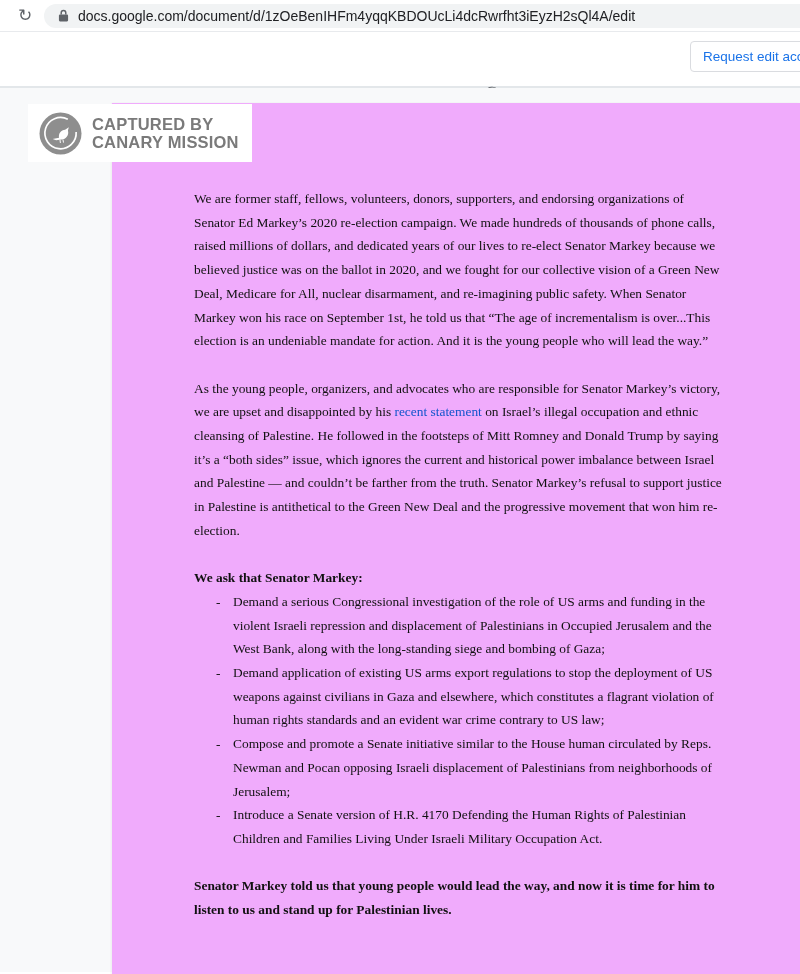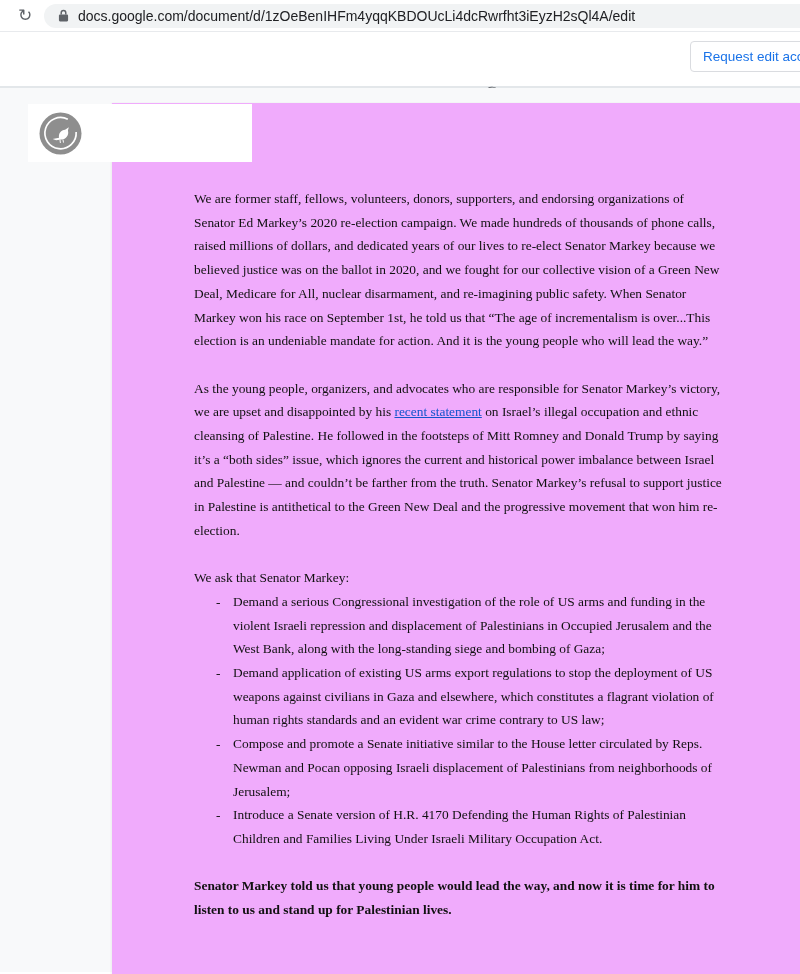--- a/index.html
+++ b/index.html
@@ -50,22 +50,22 @@
     position:absolute; left:28px; top:16px; width:224px; height:58px;
     background:#fff; display:flex; align-items:center; padding-left:11px; z-index:5;
   }
   .wm-text { margin-left:10px; font-weight:bold; font-size:16.5px; line-height:18.5px;
     color:#7a7a7a; letter-spacing:0.2px; }
 
   
   .doc-body { font-family:"Liberation Serif", serif; font-size:13.4px;
     line-height:23.7px; color:#111; width:532px; }
   .doc-body p { margin-bottom:23.7px; }
-  .doc-link { color:#1155cc; text-decoration:underline; cursor:pointer; }
-  .ask-intro { margin-bottom:0 !important; }
+  .doc-link { color:#1155cc; cursor:pointer; }
+  .ask-intro { margin-bottom:0 !important;font-weight:bold; }
   .bullet-list { list-style:none; margin-bottom:23.7px; }
   .bullet-list li { position:relative; padding-left:39px; }
   .bullet-list li::before { content:"-"; position:absolute; left:22px; }
   .closing { font-weight:bold; margin-bottom:0 !important; }
 </style>
 </head>
 <body>
 
 <div class="screen">
 
@@ -117,31 +117,35 @@
 
     <div class="watermark">
       <span style="display:flex;">
         <svg width="43" height="43" viewBox="0 0 44 44">
           <circle cx="22" cy="22" r="21.5" fill="#8e8e8e"></circle>
           <path d="M29.5 7.5 A16 16 0 1 0 38 20.5" fill="none" stroke="#fff" stroke-width="1.7"></path>
           <path d="M14 27.5 l6.5 -1.2 c-0.8 -4.5 2.2 -8 6.2 -8.2 l3.8 -2.6 -0.9 3.4 c1.4 4.6 -1.8 9 -6.6 9.3 l-5.5 0.6 z" fill="#fff"></path>
           <path d="M21.5 28.5 l0.4 3.2 M24.5 28.2 l0.6 3.1" stroke="#fff" stroke-width="1"></path>
         </svg>
       </span>
+      <span class="wm-text">
+        <span>CAPTURED BY</span><br>
+        <span>CANARY MISSION</span>
+      </span>
     </div>
 
     <div class="page">
       <div class="doc-body">
         <p>We are former staff, fellows, volunteers, donors, supporters, and endorsing organizations of Senator Ed Markey’s 2020 re-election campaign. We made hundreds of thousands of phone calls, raised millions of dollars, and dedicated years of our lives to re-elect Senator Markey because we believed justice was on the ballot in 2020, and we fought for our collective vision of a Green New Deal, Medicare for All, nuclear disarmament, and re-imagining public safety. When Senator Markey won his race on September 1st, he told us that “The age of incrementalism is over...This election is an undeniable mandate for action. And it is the young people who will lead the way.”</p>
         <p><span>As the young people, organizers, and advocates who are responsible for Senator Markey’s victory, we are upset and disappointed by his </span><a class="doc-link">recent statement</a><span> on Israel’s illegal occupation and ethnic cleansing of Palestine. He followed in the footsteps of Mitt Romney and Donald Trump by saying it’s a “both sides” issue, which ignores the current and historical power imbalance between Israel and Palestine — and couldn’t be farther from the truth. Senator Markey’s refusal to support justice in Palestine is antithetical to the Green New Deal and the progressive movement that won him re-election.</span></p>
         <p class="ask-intro">We ask that Senator Markey:</p>
         <ul class="bullet-list">
           <li>Demand a serious Congressional investigation of the role of US arms and funding in the violent Israeli repression and displacement of Palestinians in Occupied Jerusalem and the West Bank, along with the long-standing siege and bombing of Gaza;</li>
           <li>Demand application of existing US arms export regulations to stop the deployment of US weapons against civilians in Gaza and elsewhere, which constitutes a flagrant violation of human rights standards and an evident war crime contrary to US law;</li>
-          <li>Compose and promote a Senate initiative similar to the House letter circulated by Reps. Newman and Pocan opposing Israeli displacement of Palestinians from neighborhoods of Jerusalem;</li>
+          <li>Compose and promote a Senate initiative similar to the House human circulated by Reps. Newman and Pocan opposing Israeli displacement of Palestinians from neighborhoods of Jerusalem;</li>
           <li>Introduce a Senate version of H.R. 4170 Defending the Human Rights of Palestinian Children and Families Living Under Israeli Military Occupation Act.</li>
         </ul>
         <p class="closing">Senator Markey told us that young people would lead the way, and now it is time for him to listen to us and stand up for Palestinian lives.</p>
       </div>
     </div>
 
   </div>
 </div>
 
 </body></html>

